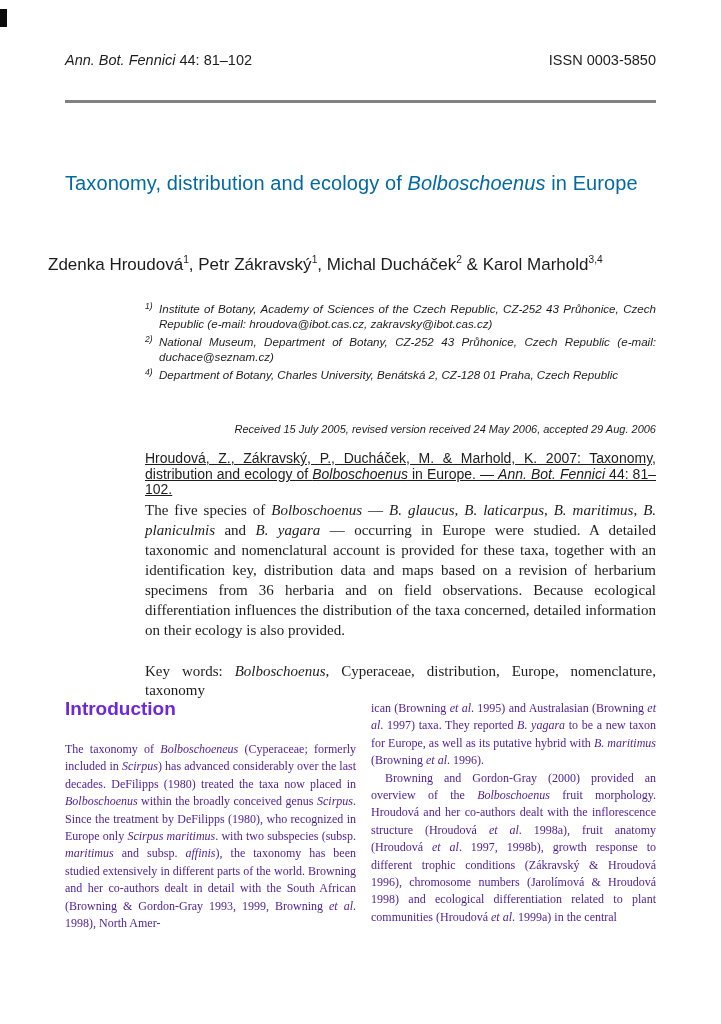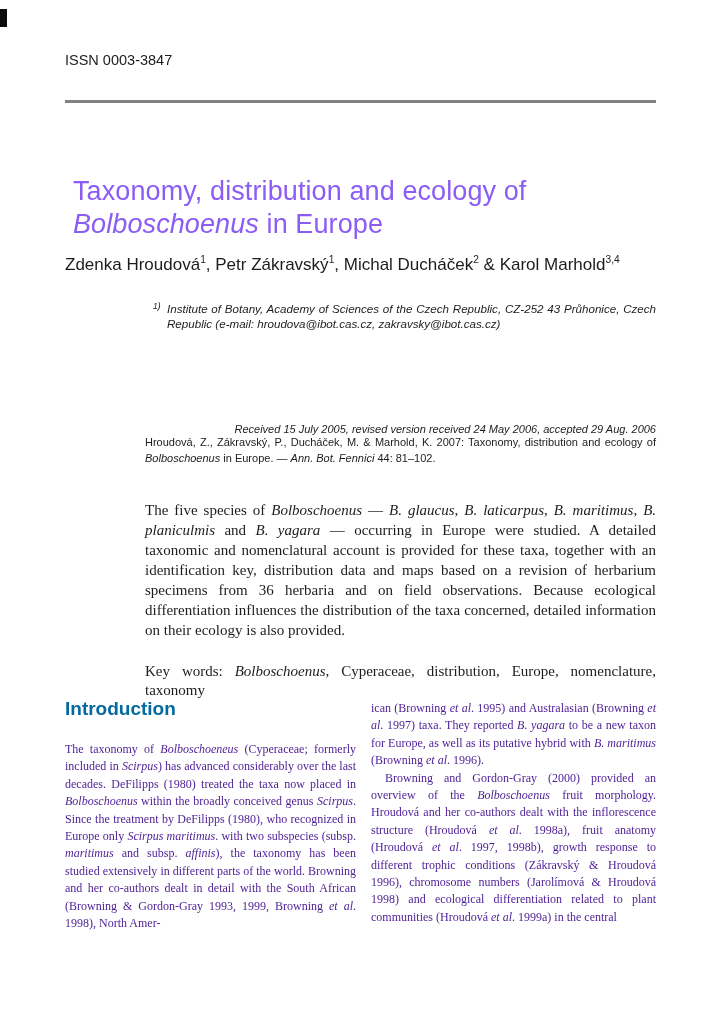--- a/index.html
+++ b/index.html
@@ -25,44 +25,44 @@
   }
   .header-row { display: flex; justify-content: space-between; }
 
   .rule {
     position: absolute; left: 65px; top: 100px; width: 591px; height: 3px;
     background: #818181;
   }
 
   .title {
     position: absolute; left: 65px; top: 167px; width: 594px;
-    font-size: 27px; line-height: 33px; font-weight: normal;
-    letter-spacing: 0.1px; color: #8b5cf6; margin: 8px;
+    font-size: 20px; line-height: 33px; font-weight: normal;
+    letter-spacing: 0.1px; color: #0369a1; margin: 0;
   }
 
   .authors {
-    position: absolute; left: 65px; top: 254px; width: 591px;
+    position: absolute; left: 48px; top: 254px; width: 591px;
     font-size: 17px; line-height: 22px; color: #1c1c1c;
   }
 
   .front { position: absolute; left: 145px; width: 511px; }
 
   .affiliations { top: 299px; font-style: italic; font-size: 11.6px; line-height: 15.4px; }
-  .aff { padding-left: 14px; text-align: justify; margin-left: 8px; }
+  .aff { padding-left: 14px; text-align: justify; }
   .aff .num {
     display: inline-block; margin-left: -14px; width: 14px;
     font-size: 8.5px; vertical-align: 4px; font-style: italic;
   }
 
   .received {
     top: 421px; font-style: italic; font-size: 11px; line-height: 16px; text-align: right;
   }
 
   .citation {
-    top: 435px; font-size: 11px; line-height: 15.6px; text-align: justify;
+    top: 451px; font-size: 14px; line-height: 15.6px; text-align: justify; text-decoration: underline;
   }
 
   .abstract {
     top: 500px; font-family: "Liberation Serif", serif;
     font-size: 15px; line-height: 20px; text-align: justify;
   }
 
   .keywords {
     top: 630px; font-family: "Liberation Serif", serif;
     font-size: 15px; line-height: 18.5px; text-align: justify; margin-top: 32px;
@@ -71,50 +71,57 @@
   .columns {
     position: absolute; left: 65px; top: 698px; width: 591px;
     display: flex; gap: 15px;
   }
   .col { width: 288px; }
   .col-left { width: 291px; }
   .col-right { width: 285px; padding-top: 2px; }
 
   .section-heading {
     font-family: "Liberation Sans", sans-serif;
-    font-size: 19px; font-weight: bold; color: #0369a1;
+    font-size: 19px; font-weight: bold; color: #6d28d9;
     margin: 0 0 21px 0; line-height: 22px;
   }
   .body-par {
     font-family: "Liberation Serif", serif;
     font-size: 12px; line-height: 17.4px; text-align: justify;
     margin: 0; color: #4c1d95;
   }
   .indent { text-indent: 14px; }
 </style>
 </head>
 <body>
 
 <div class="corner-mark"></div>
 
 <div class="header">
   <div class="header-row">
-    <span>ISSN 0003-3847</span>
+    <span><span class="it">Ann. Bot. Fennici</span><span> 44: 81–102</span></span>
+    <span>ISSN 0003-5850</span>
   </div>
 </div>
 
 <div class="rule"></div>
 
 <h1 class="title"><span>Taxonomy, distribution and ecology of </span><span class="it">Bolboschoenus</span><span> in Europe</span></h1>
 
 <div class="authors"><span>Zdenka Hroudová</span><sup>1</sup><span>, Petr Zákravský</span><sup>1</sup><span>, Michal Ducháček</span><sup>2</sup><span> &amp; Karol Marhold</span><sup>3,4</sup></div>
 
 <div class="front affiliations">
   <div class="aff">
     <span class="num">1)</span><span><span>Institute of Botany, Academy of Sciences of the Czech Republic, CZ-252 43 Průhonice, Czech Republic (e-mail: hroudova@ibot.cas.cz, zakravsky@ibot.cas.cz)</span></span>
+  </div>
+  <div class="aff">
+    <span class="num">2)</span><span><span>National Museum, Department of Botany, CZ-252 43 Průhonice, Czech Republic (e-mail: duchace@seznam.cz)</span></span>
+  </div>
+  <div class="aff">
+    <span class="num">4)</span><span><span>Department of Botany, Charles University, Benátská 2, CZ-128 01 Praha, Czech Republic</span></span>
   </div>
 </div>
 
 <div class="front received">Received 15 July 2005, revised version received 24 May 2006, accepted 29 Aug. 2006</div>
 
 <div class="front citation"><span>Hroudová, Z., Zákravský, P., Ducháček, M. &amp; Marhold, K. 2007: Taxonomy, distribution and ecology of </span><span class="it">Bolboschoenus</span><span> in Europe. — </span><span class="it">Ann. Bot. Fennici</span><span> 44: 81–102.</span></div>
 
 <div class="front abstract"><span>The five species of </span><span class="it">Bolboschoenus</span><span> — </span><span class="it">B. glaucus</span><span>, </span><span class="it">B. laticarpus</span><span>, </span><span class="it">B. maritimus</span><span>, </span><span class="it">B. planiculmis</span><span> and </span><span class="it">B. yagara</span><span> — occurring in Europe were studied. A detailed taxonomic and nomenclatural account is provided for these taxa, together with an identification key, distribution data and maps based on a revision of herbarium specimens from 36 herbaria and on field observations. Because ecological differentiation influences the distribution of the taxa concerned, detailed information on their ecology is also provided.</span></div>
 
 <div class="front keywords"><span>Key words: </span><span class="it">Bolboschoenus</span><span>, Cyperaceae, distribution, Europe, nomenclature, taxonomy</span></div>

